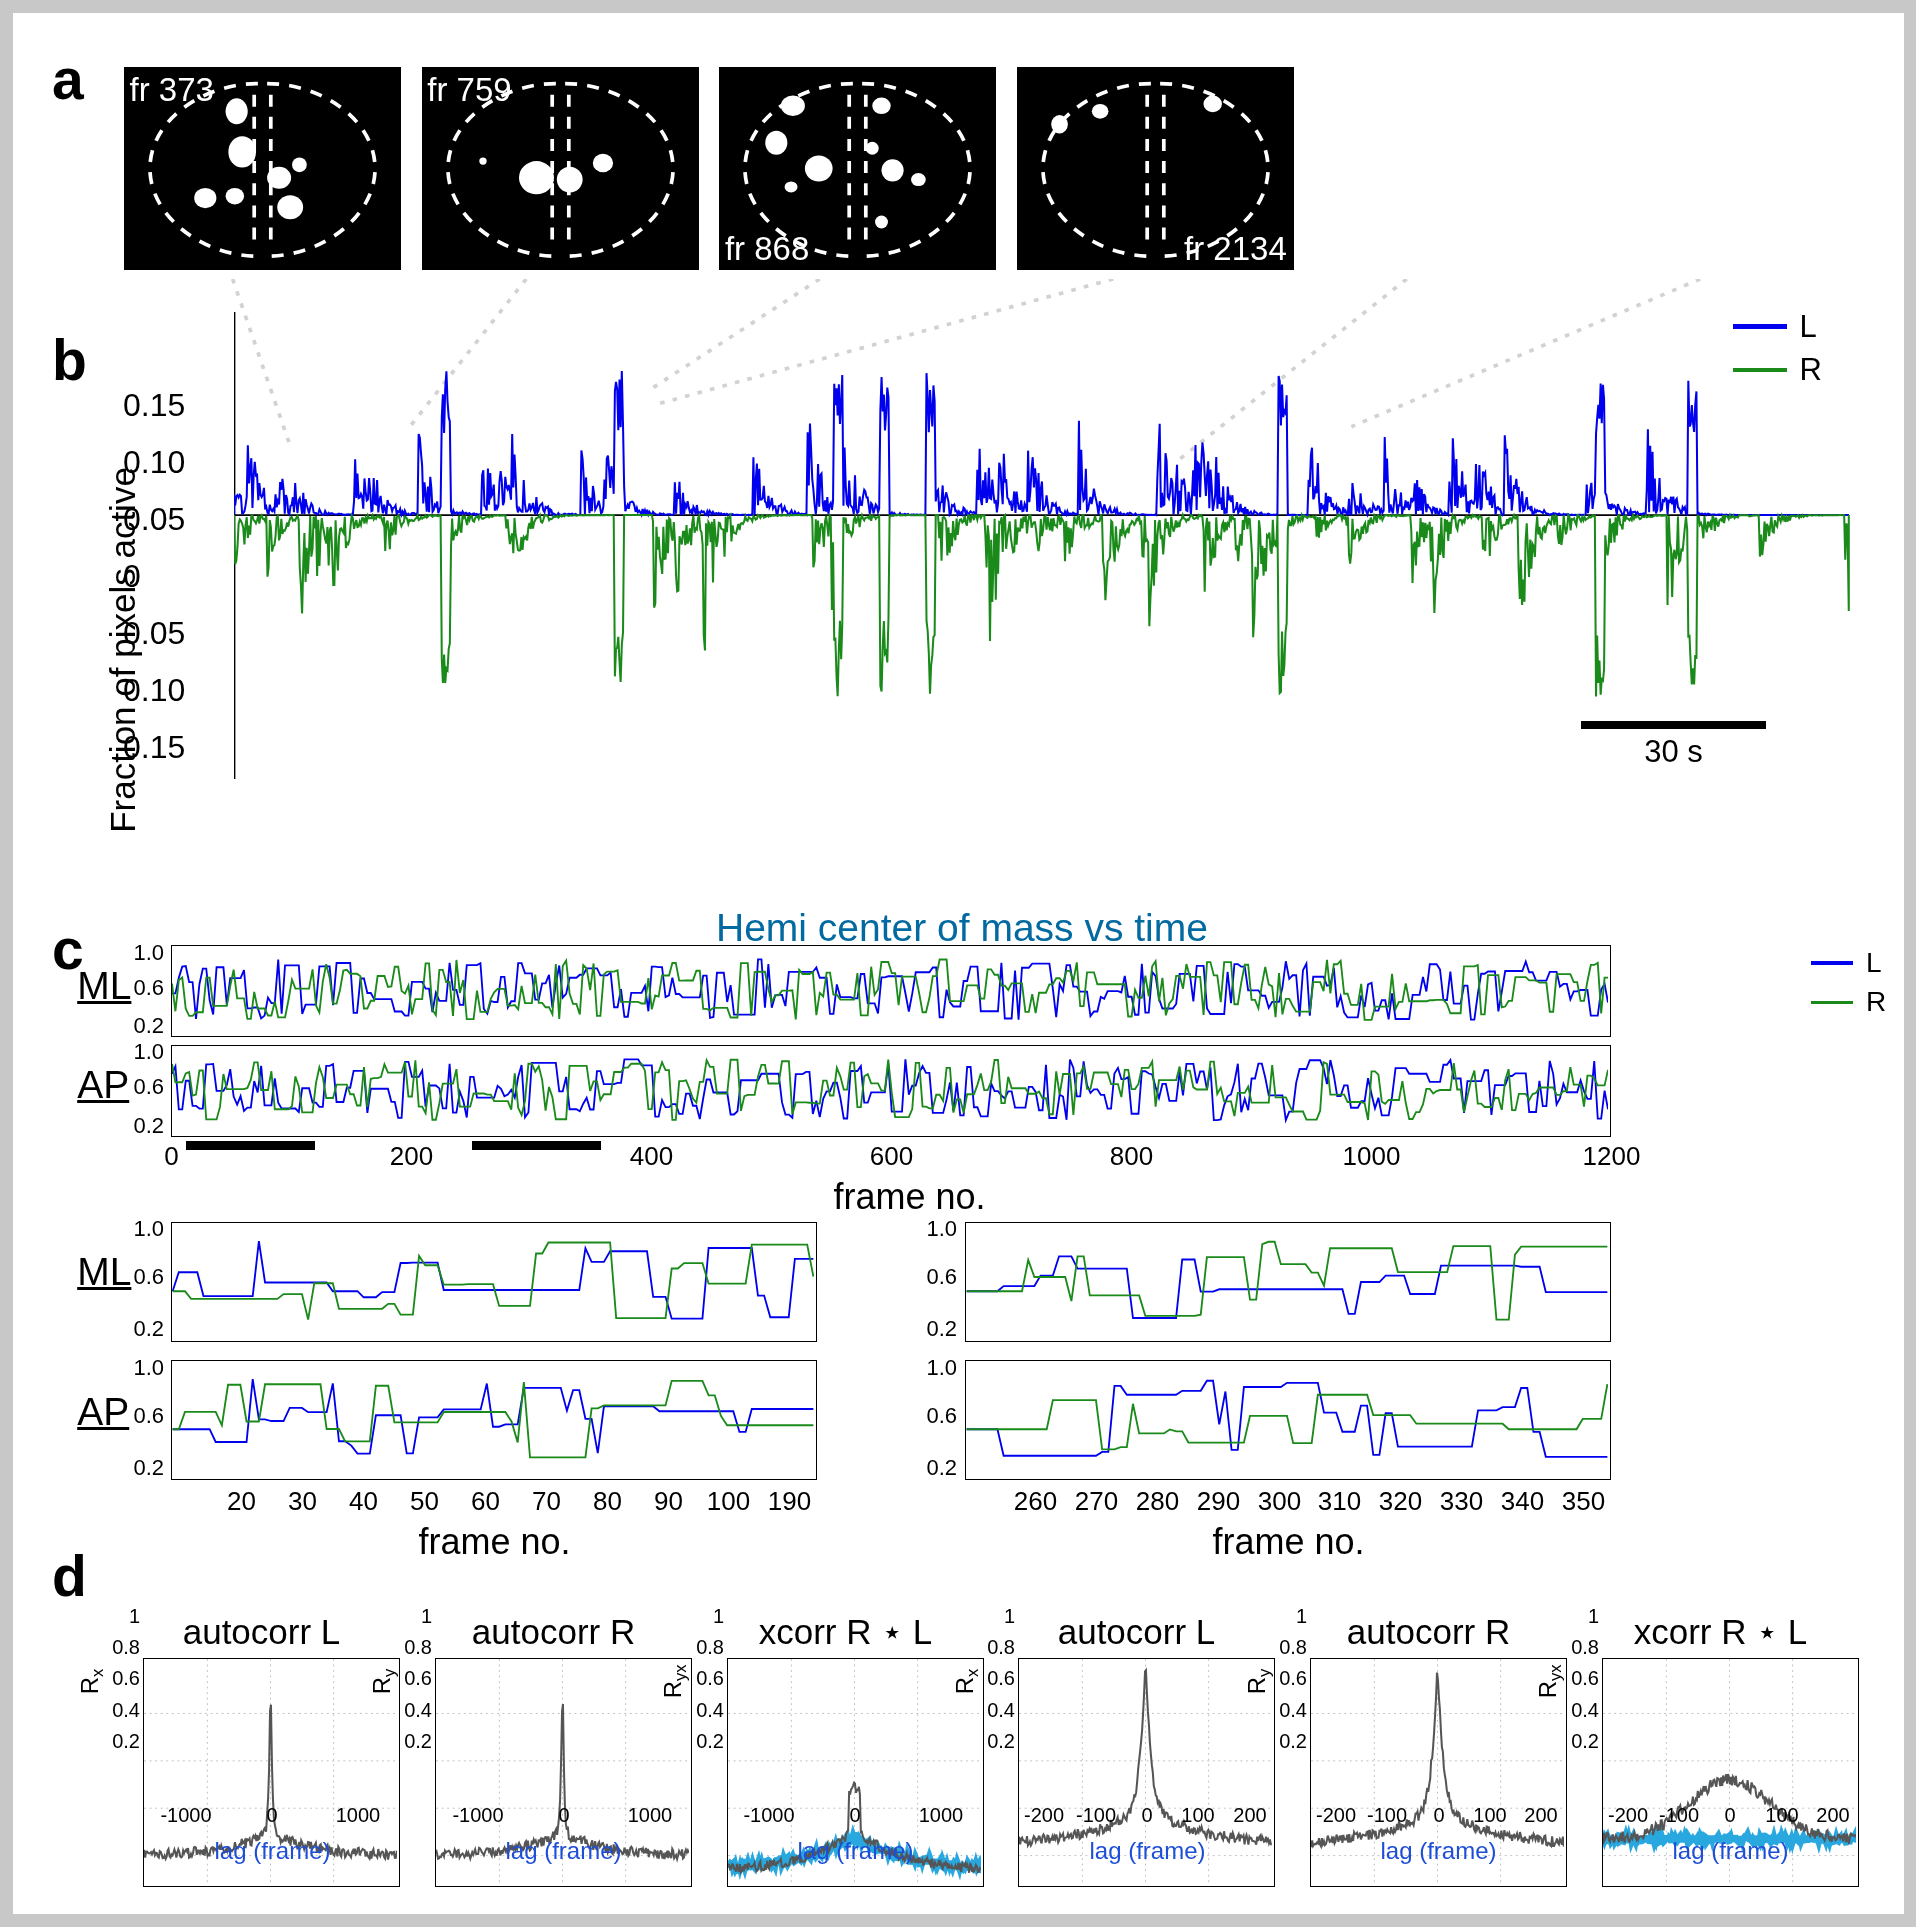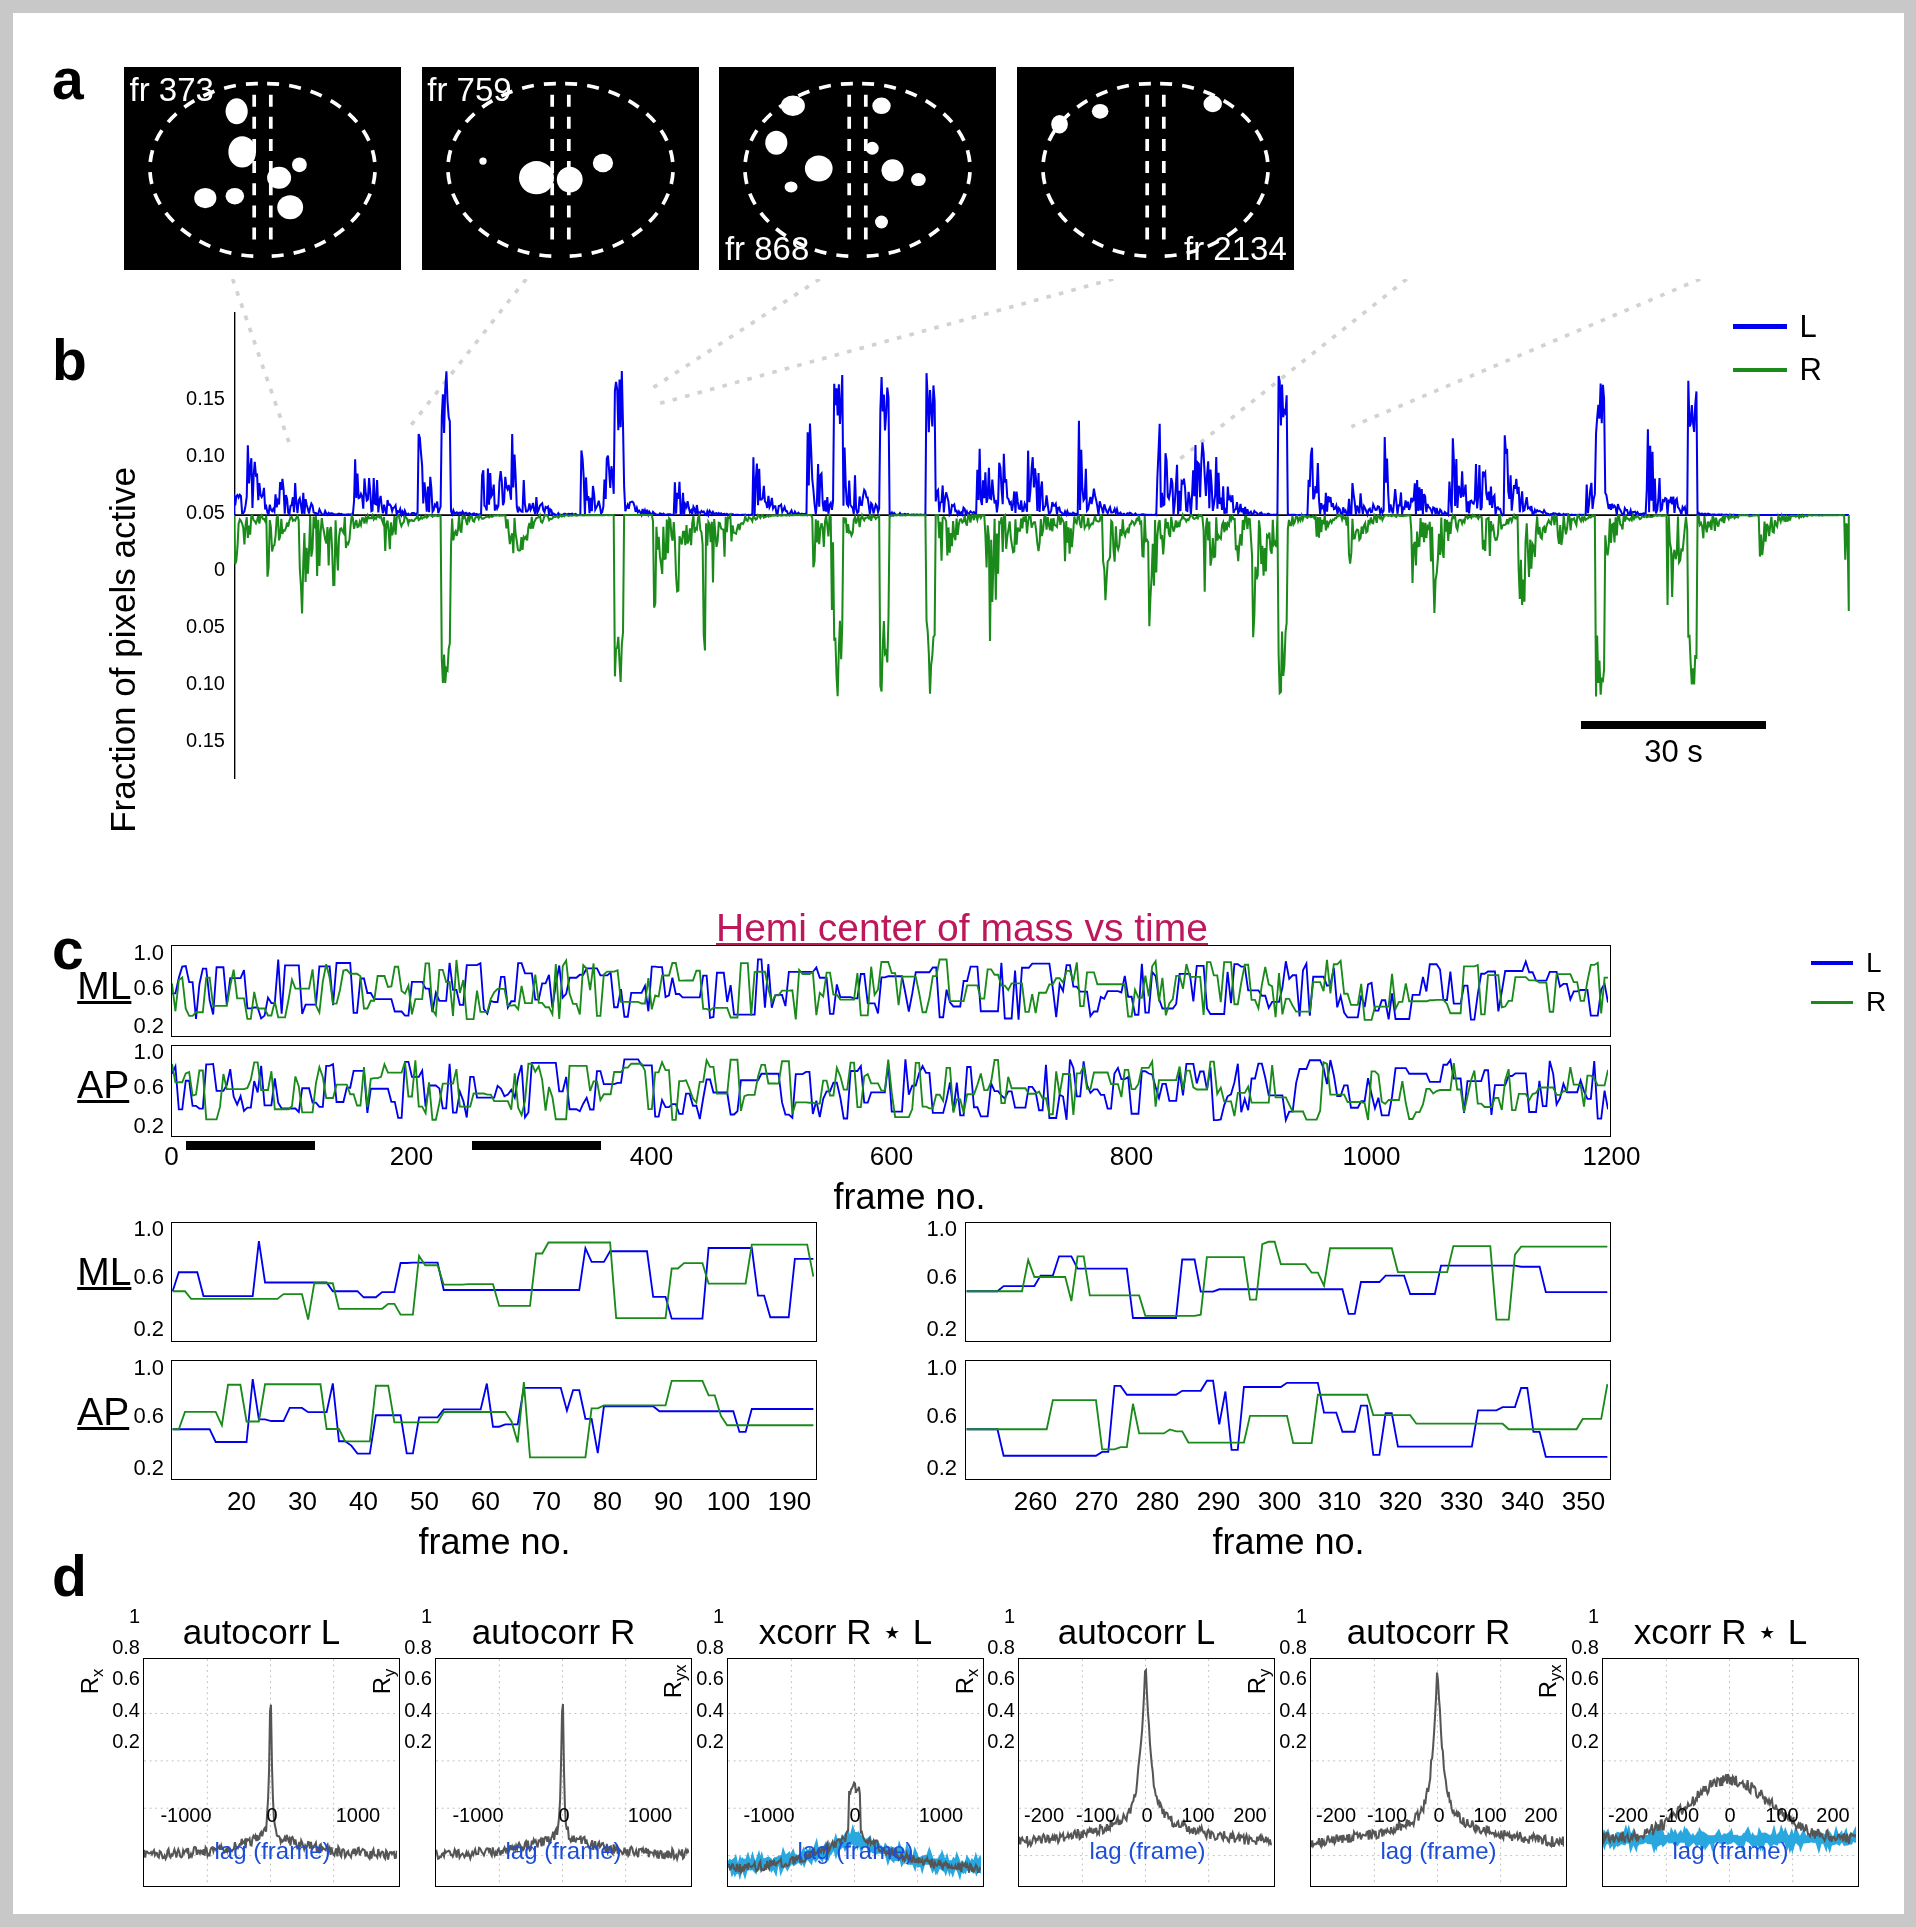--- a/index.html
+++ b/index.html
@@ -12,31 +12,31 @@
 
   
   #panel-a{position:absolute;left:111px;top:54px;width:1754px;height:212px;}
   .brain-tile{position:relative;display:inline-block;width:277px;height:203px;background:#000;vertical-align:top;margin-right:16.6px;}
   .brain-label{position:absolute;color:#fff;font-size:33px;font-family:"Liberation Sans",sans-serif;white-space:nowrap;}
 
   
   #panel-b{position:absolute;left:55px;top:277px;width:1809px;height:554px;}
   #b-ylabel{position:absolute;left:57px;top:277px;width:388px;text-align:center;
     transform:rotate(-90deg);transform-origin:left top;font-size:35px;color:#000;}
-  .b-tick{position:absolute;font-size:20px;color:#000;text-align:right;width:102px;}
+  .b-tick{position:absolute;font-size:32px;color:#000;text-align:left;width:102px;}
   #b-legend{position:absolute;right:55px;top:18.5px;font-size:31px;}
   .legend-row{display:flex;align-items:center;margin-bottom:7.4px;}
   .legend-line{width:54px;height:4.6px;margin-right:13px;}
   #b-scalebar{position:absolute;right:111px;bottom:74px;text-align:center;}
   #b-scalebar .bar{width:185px;height:7.4px;background:#000;margin:0 auto 5.5px;}
   #b-scalebar .lab{font-size:31px;}
 
   
   #panel-c{position:absolute;left:55px;top:886px;width:1809px;height:591px;}
-  #c-title{position:absolute;left:701px;top:0px;font-size:39px;color:#be185d;text-decoration:underline;}
+  #c-title{position:absolute;left:701px;top:0px;font-size:39px;color:#0369a1;}
   .row-label{position:absolute;font-size:39px;color:#000;text-decoration:underline;}
   .plotbox{position:absolute;border:1.8px solid #000;background:#fff;box-sizing:border-box;overflow:hidden;}
   .ytick{position:absolute;font-size:22px;color:#000;text-align:right;width:55px;}
   .xtick{position:absolute;font-size:26px;color:#000;text-align:center;width:111px;}
   .axis-caption{position:absolute;font-size:36px;color:#000;text-align:center;}
   .blackbar{position:absolute;height:9.2px;background:#000;}
   #c-legend{position:absolute;right:9.2px;top:28px;font-size:28px;}
 
   
   #panel-d{position:absolute;left:55px;top:1514px;width:1809px;height:388px;}

